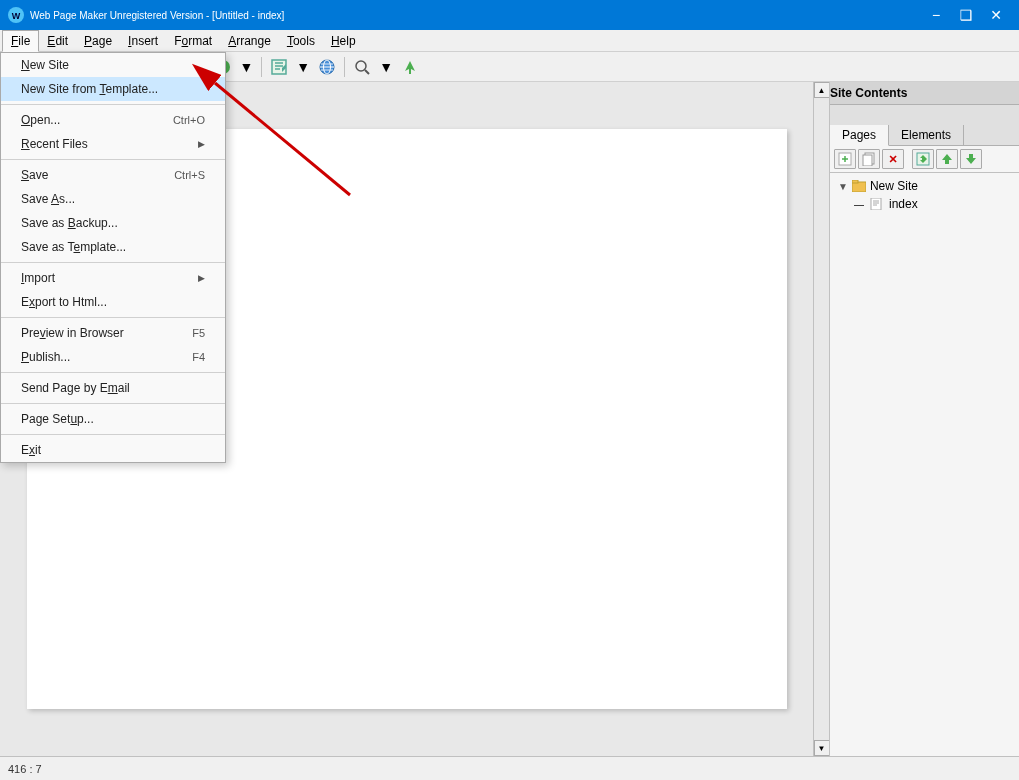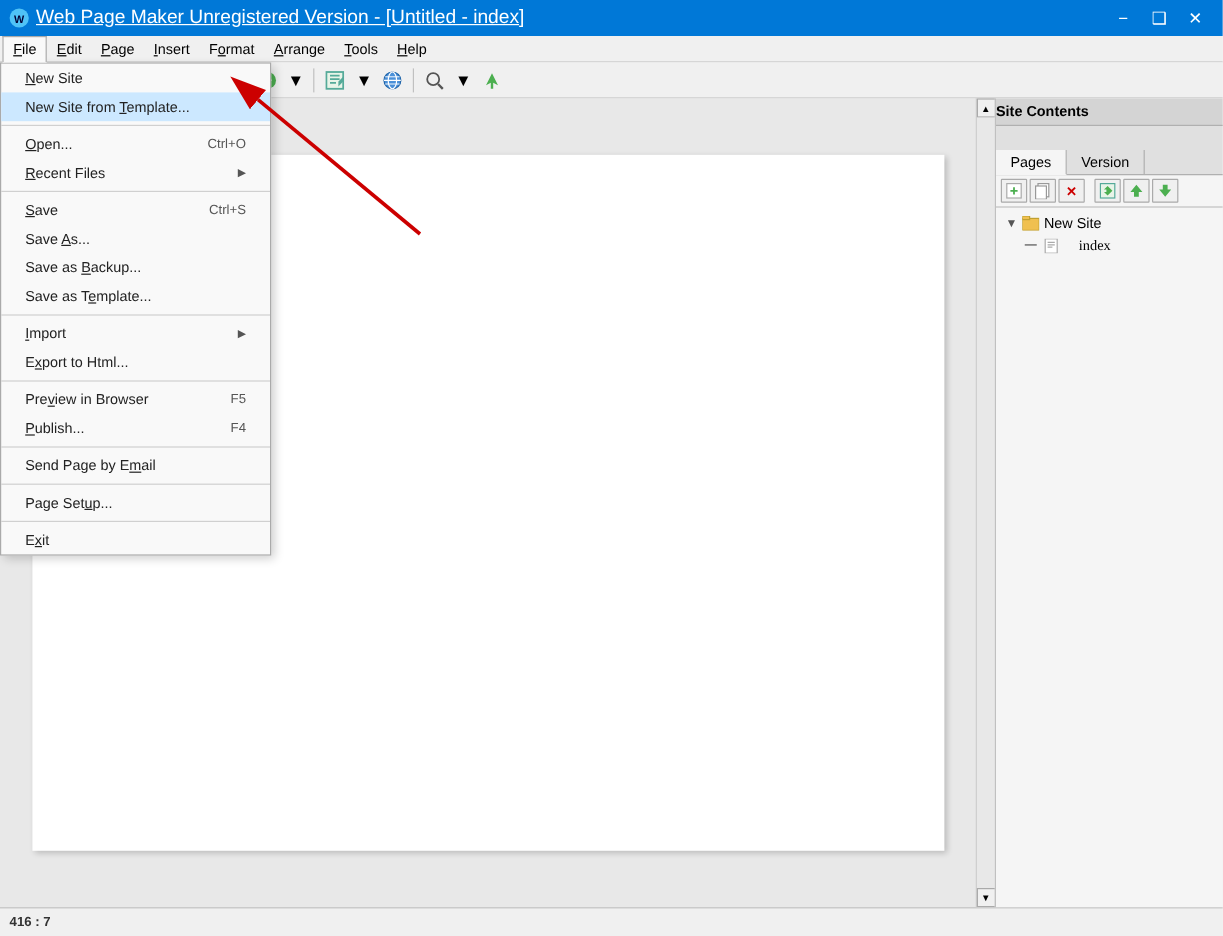--- a/index.html
+++ b/index.html
@@ -31,22 +31,21 @@
     }
     .title-bar-icon {
       width: 16px;
       height: 16px;
       background: #4fc3f7;
       border-radius: 50%;
       display: flex; align-items: center; justify-content: center;
       font-size: 10px; font-weight: bold; color: #003;
     }
     .title-bar-title {
-      font-size: 16px;
-      text-decoration: underline;
+      font-size: 10px;
     }
     .title-bar-controls {
       display: flex;
       gap: 0;
     }
     .title-btn {
       width: 30px;
       height: 30px;
       background: transparent;
       border: none;
@@ -235,21 +234,20 @@
     
     .status-bar {
       height: 24px;
       background: #f0f0f0;
       border-top: 1px solid #c0c0c0;
       display: flex;
       align-items: center;
       padding: 0 8px;
       font-size: 11px;
       color: #333;
-      font-weight: bold;
     }
 
     
     .dropdown-menu {
       position: absolute;
       top: 52px;
       left: 0px;
       width: 226px;
       background: #f9f9f9;
       border: 1px solid #aaa;
@@ -416,21 +414,21 @@
       <div class="scrollbar-btn">▲</div>
       <div class="scrollbar-track"></div>
       <div class="scrollbar-btn">▼</div>
     </div>
   </div>
 
   <div class="right-panel">
     <div class="panel-title">Site Contents</div>
     <div class="panel-tabs">
       <div class="panel-tab active">Pages</div>
-      <div class="panel-tab">Version</div>
+      <div class="panel-tab">Elements</div>
     </div>
     <div class="panel-toolbar">
       <button class="panel-btn">
         <svg width="14" height="14" viewBox="0 0 14 14">
           <rect x="1" y="1" width="12" height="12" fill="white" stroke="#aaa" stroke-width="1"></rect>
           <line x1="4" y1="7" x2="10" y2="7" stroke="#4caf50" stroke-width="1.5"></line>
           <line x1="7" y1="4" x2="7" y2="10" stroke="#4caf50" stroke-width="1.5"></line>
         </svg>
       </button>
       <button class="panel-btn">
@@ -469,21 +467,21 @@
       </div>
       <div class="tree-indent">
         <div class="site-tree-item">
           <span style="font-size:10px;">—</span>
           <svg width="12" height="12" viewBox="0 0 12 12" style="margin-left:2px;">
             <rect x="1" y="0" width="10" height="12" fill="white" stroke="#aaa" stroke-width="1"></rect>
             <line x1="3" y1="3" x2="9" y2="3" stroke="#aaa" stroke-width="1"></line>
             <line x1="3" y1="5" x2="9" y2="5" stroke="#aaa" stroke-width="1"></line>
             <line x1="3" y1="7" x2="7" y2="7" stroke="#aaa" stroke-width="1"></line>
           </svg>
-          <span style="margin-left:13px;font-family:Liberation Serif, serif;">index</span>
+          <span style="margin-left:3px;">index</span>
         </div>
       </div>
     </div>
   </div>
 </div>
 
 <div class="status-bar">
   <span>416 : 7</span>
 </div>
 

